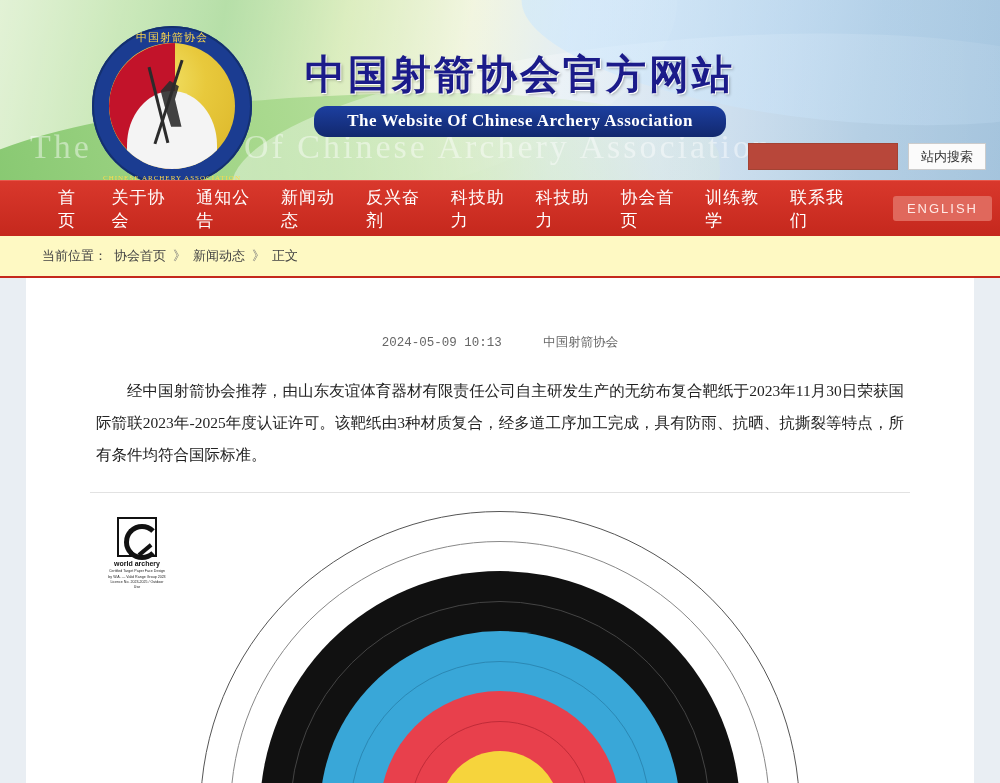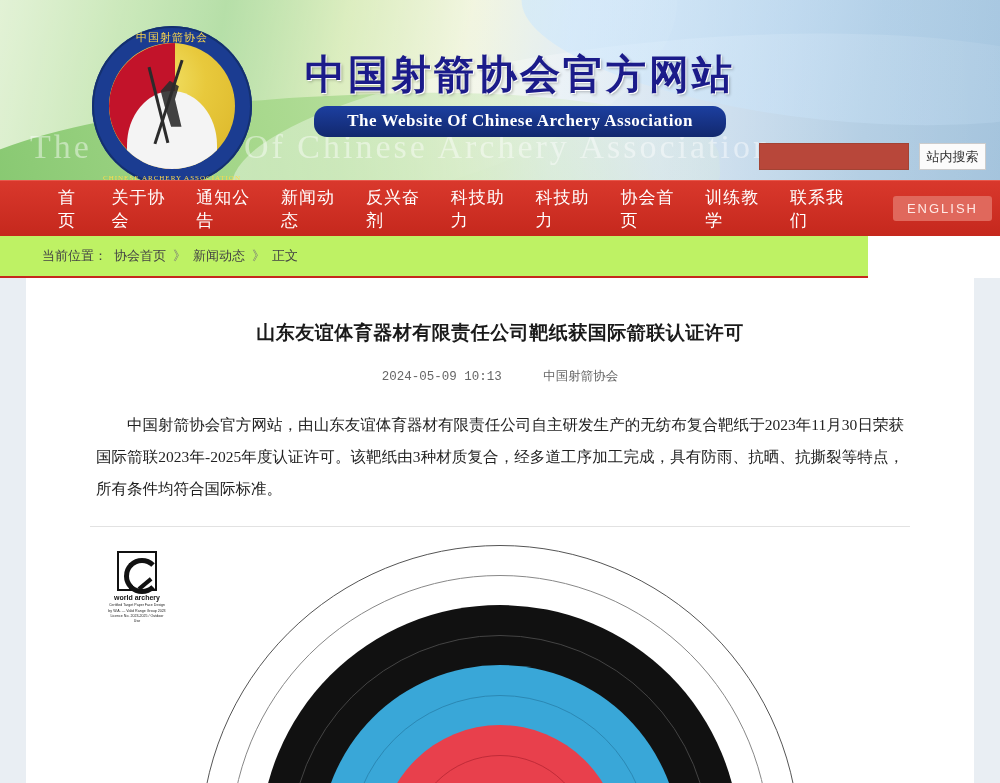--- a/index.html
+++ b/index.html
@@ -174,21 +174,21 @@
     border: 1px solid #a34334;
     background: #b8473a;
     color: #ffffff;
     font-size: 12px;
     padding: 0 6px;
     outline: none;
   }
   .search-input::placeholder { color: #e8cfc9; }
   .search-btn {
     margin-left: 10px;
-    width: 67px;
+    width: 78px;
     height: 27px;
     border: 1px solid #ccc;
     background: #fbfbfb;
     color: #333;
     font-size: 13px;
     cursor: pointer;
   }
 
   
   .nav {
@@ -216,22 +216,22 @@
     color: #ffe9e5;
     font-family: "Liberation Sans", sans-serif;
     font-size: 13px;
     letter-spacing: 2px;
     padding: 5px 14px;
     border-radius: 3px;
   }
 
   
   .breadcrumb-wrap {
-    width: 868px;
-    background: #bef264;
+    width: 1000px;
+    background: #fef9c3;
     border-bottom: 2px solid #c5281d;
     height: 42px;
     display: flex;
     align-items: center;
   }
   .breadcrumb {
     margin-left: 42px;
     font-size: 13px;
     color: #444;
     font-family: "Liberation Serif", serif;
@@ -402,26 +402,25 @@
     <a>协会首页</a>
     <span class="sep">》</span>
     <a>新闻动态</a>
     <span class="sep">》</span>
     <span>正文</span>
   </div>
 </div>
 
 <div class="page">
   <div class="content-card">
-    <div class="article-title">山东友谊体育器材有限责任公司靶纸获国际箭联认证许可</div>
     <div class="article-meta">
       <span>2024-05-09 10:13</span>
       <span class="source">中国射箭协会</span>
     </div>
-    <div class="article-body">中国射箭协会官方网站，由山东友谊体育器材有限责任公司自主研发生产的无纺布复合靶纸于2023年11月30日荣获国际箭联2023年-2025年度认证许可。该靶纸由3种材质复合，经多道工序加工完成，具有防雨、抗晒、抗撕裂等特点，所有条件均符合国际标准。</div>
+    <div class="article-body">经中国射箭协会推荐，由山东友谊体育器材有限责任公司自主研发生产的无纺布复合靶纸于2023年11月30日荣获国际箭联2023年-2025年度认证许可。该靶纸由3种材质复合，经多道工序加工完成，具有防雨、抗晒、抗撕裂等特点，所有条件均符合国际标准。</div>
 
     <div class="figure-wrap">
       <div class="target">
         <div class="ring" style="width:600px;height:600px;background:#ffffff;border:1px solid #555;"></div>
         <div class="ring" style="width:540px;height:540px;background:#ffffff;border:1px solid #888;"></div>
         <div class="ring" style="width:480px;height:480px;background:#111111;"></div>
         <div class="ring" style="width:420px;height:420px;background:#111111;border:1px solid #444;"></div>
         <div class="ring" style="width:360px;height:360px;background:#39a7d8;"></div>
         <div class="ring" style="width:300px;height:300px;background:#39a7d8;border:1px solid #2b88b4;"></div>
         <div class="ring" style="width:240px;height:240px;background:#e8404c;"></div>

